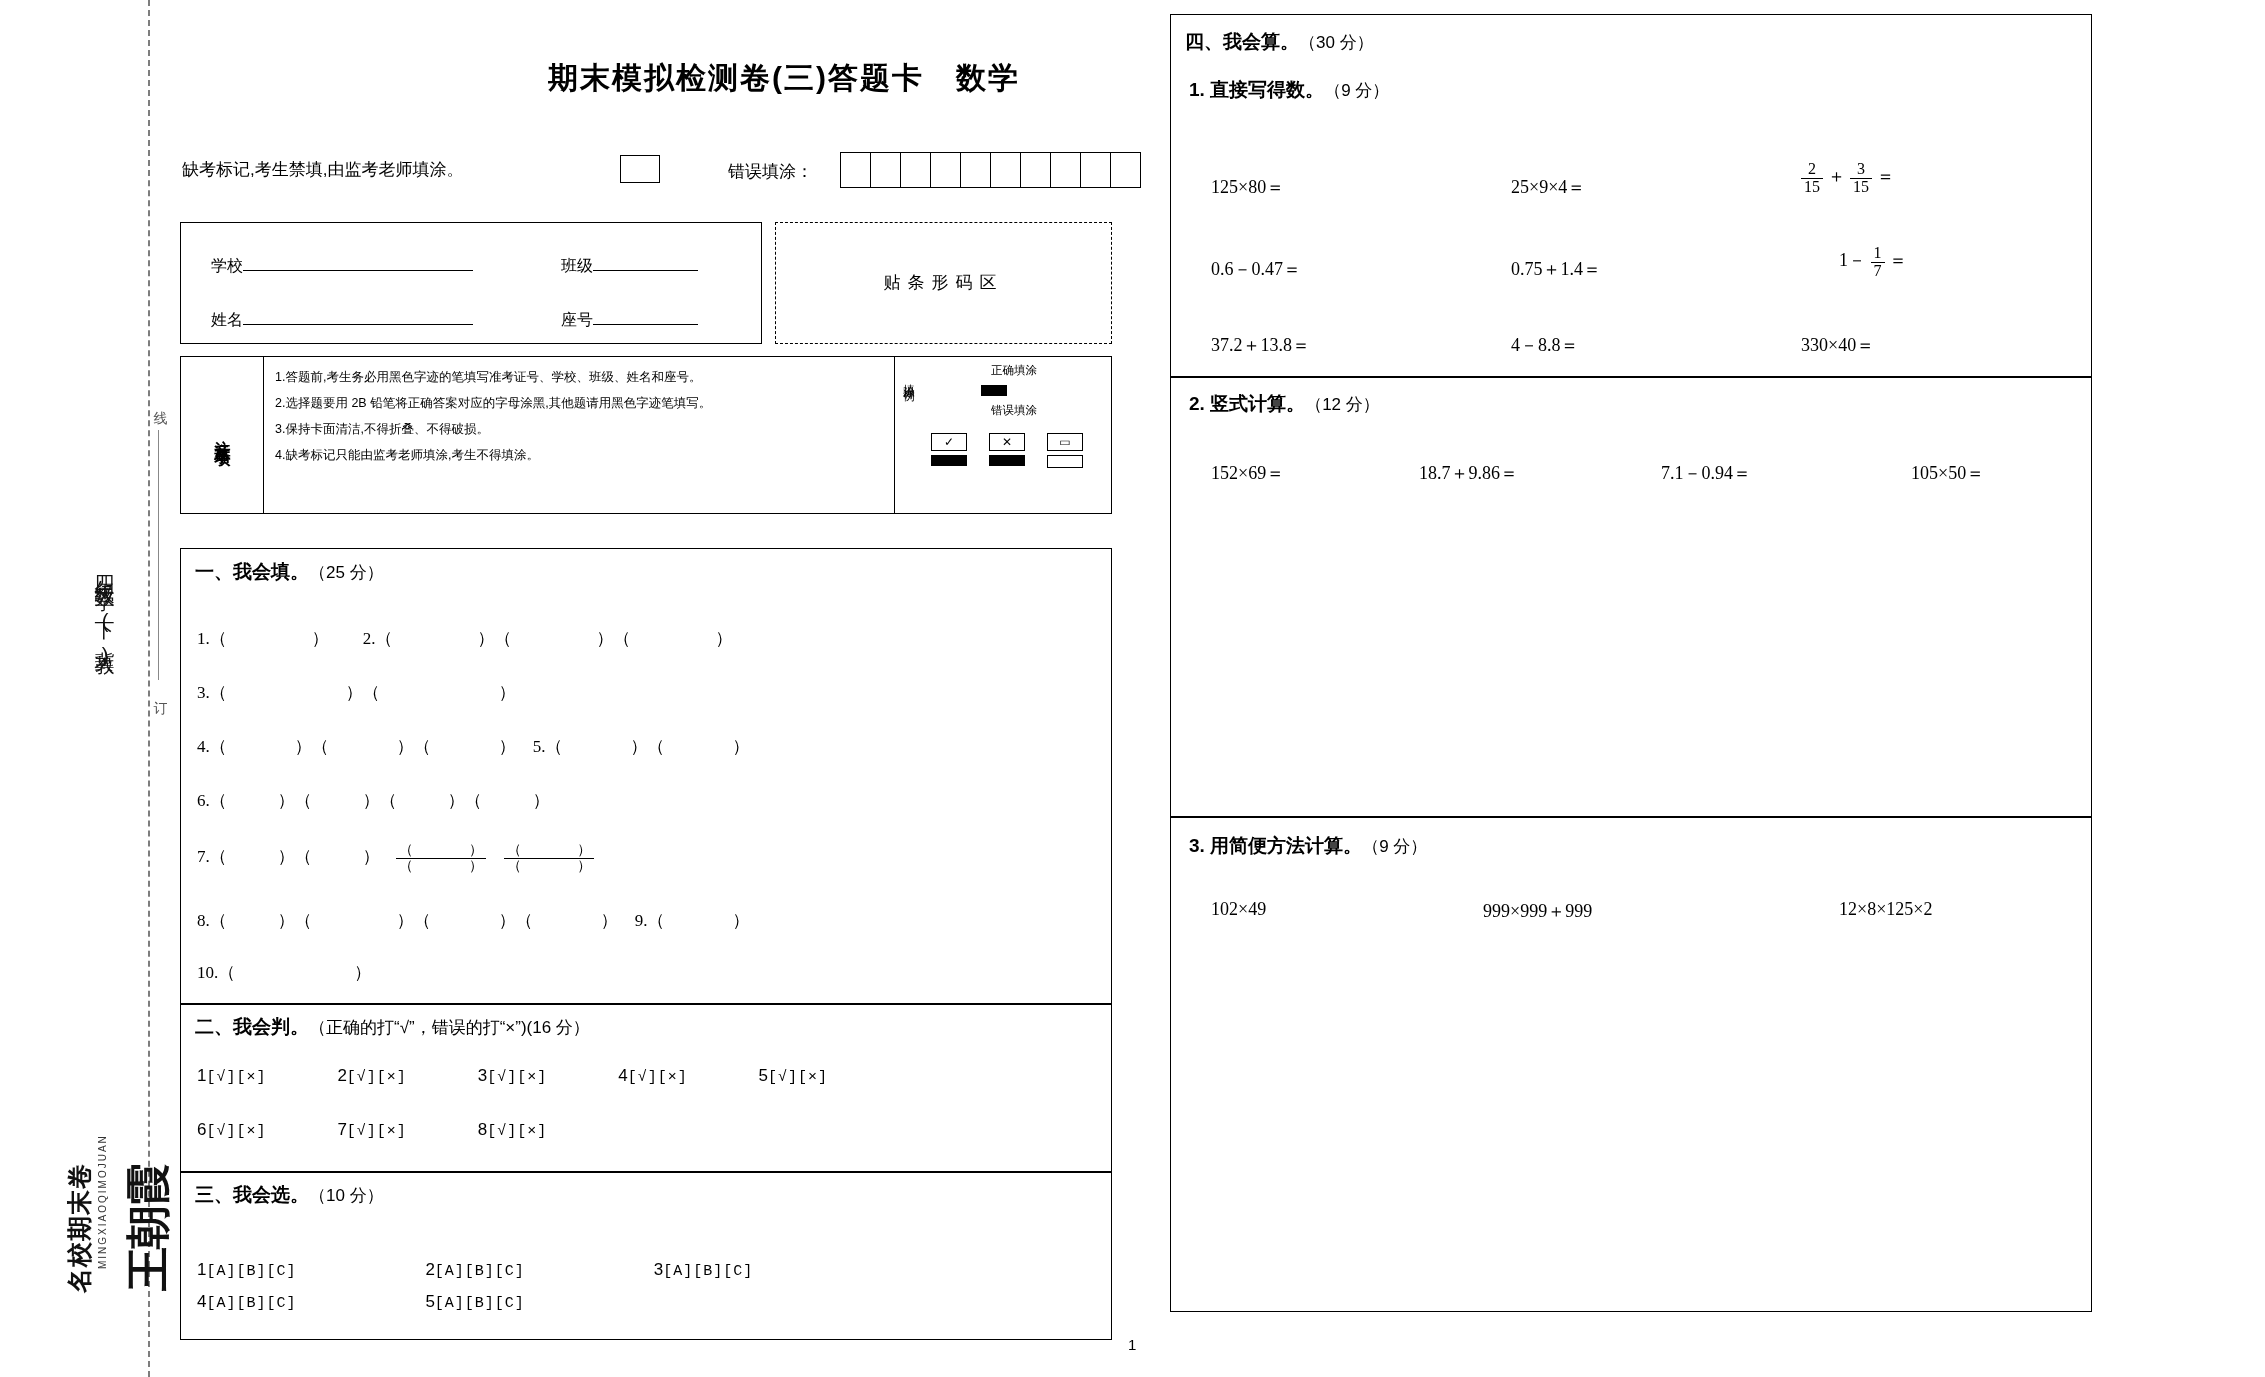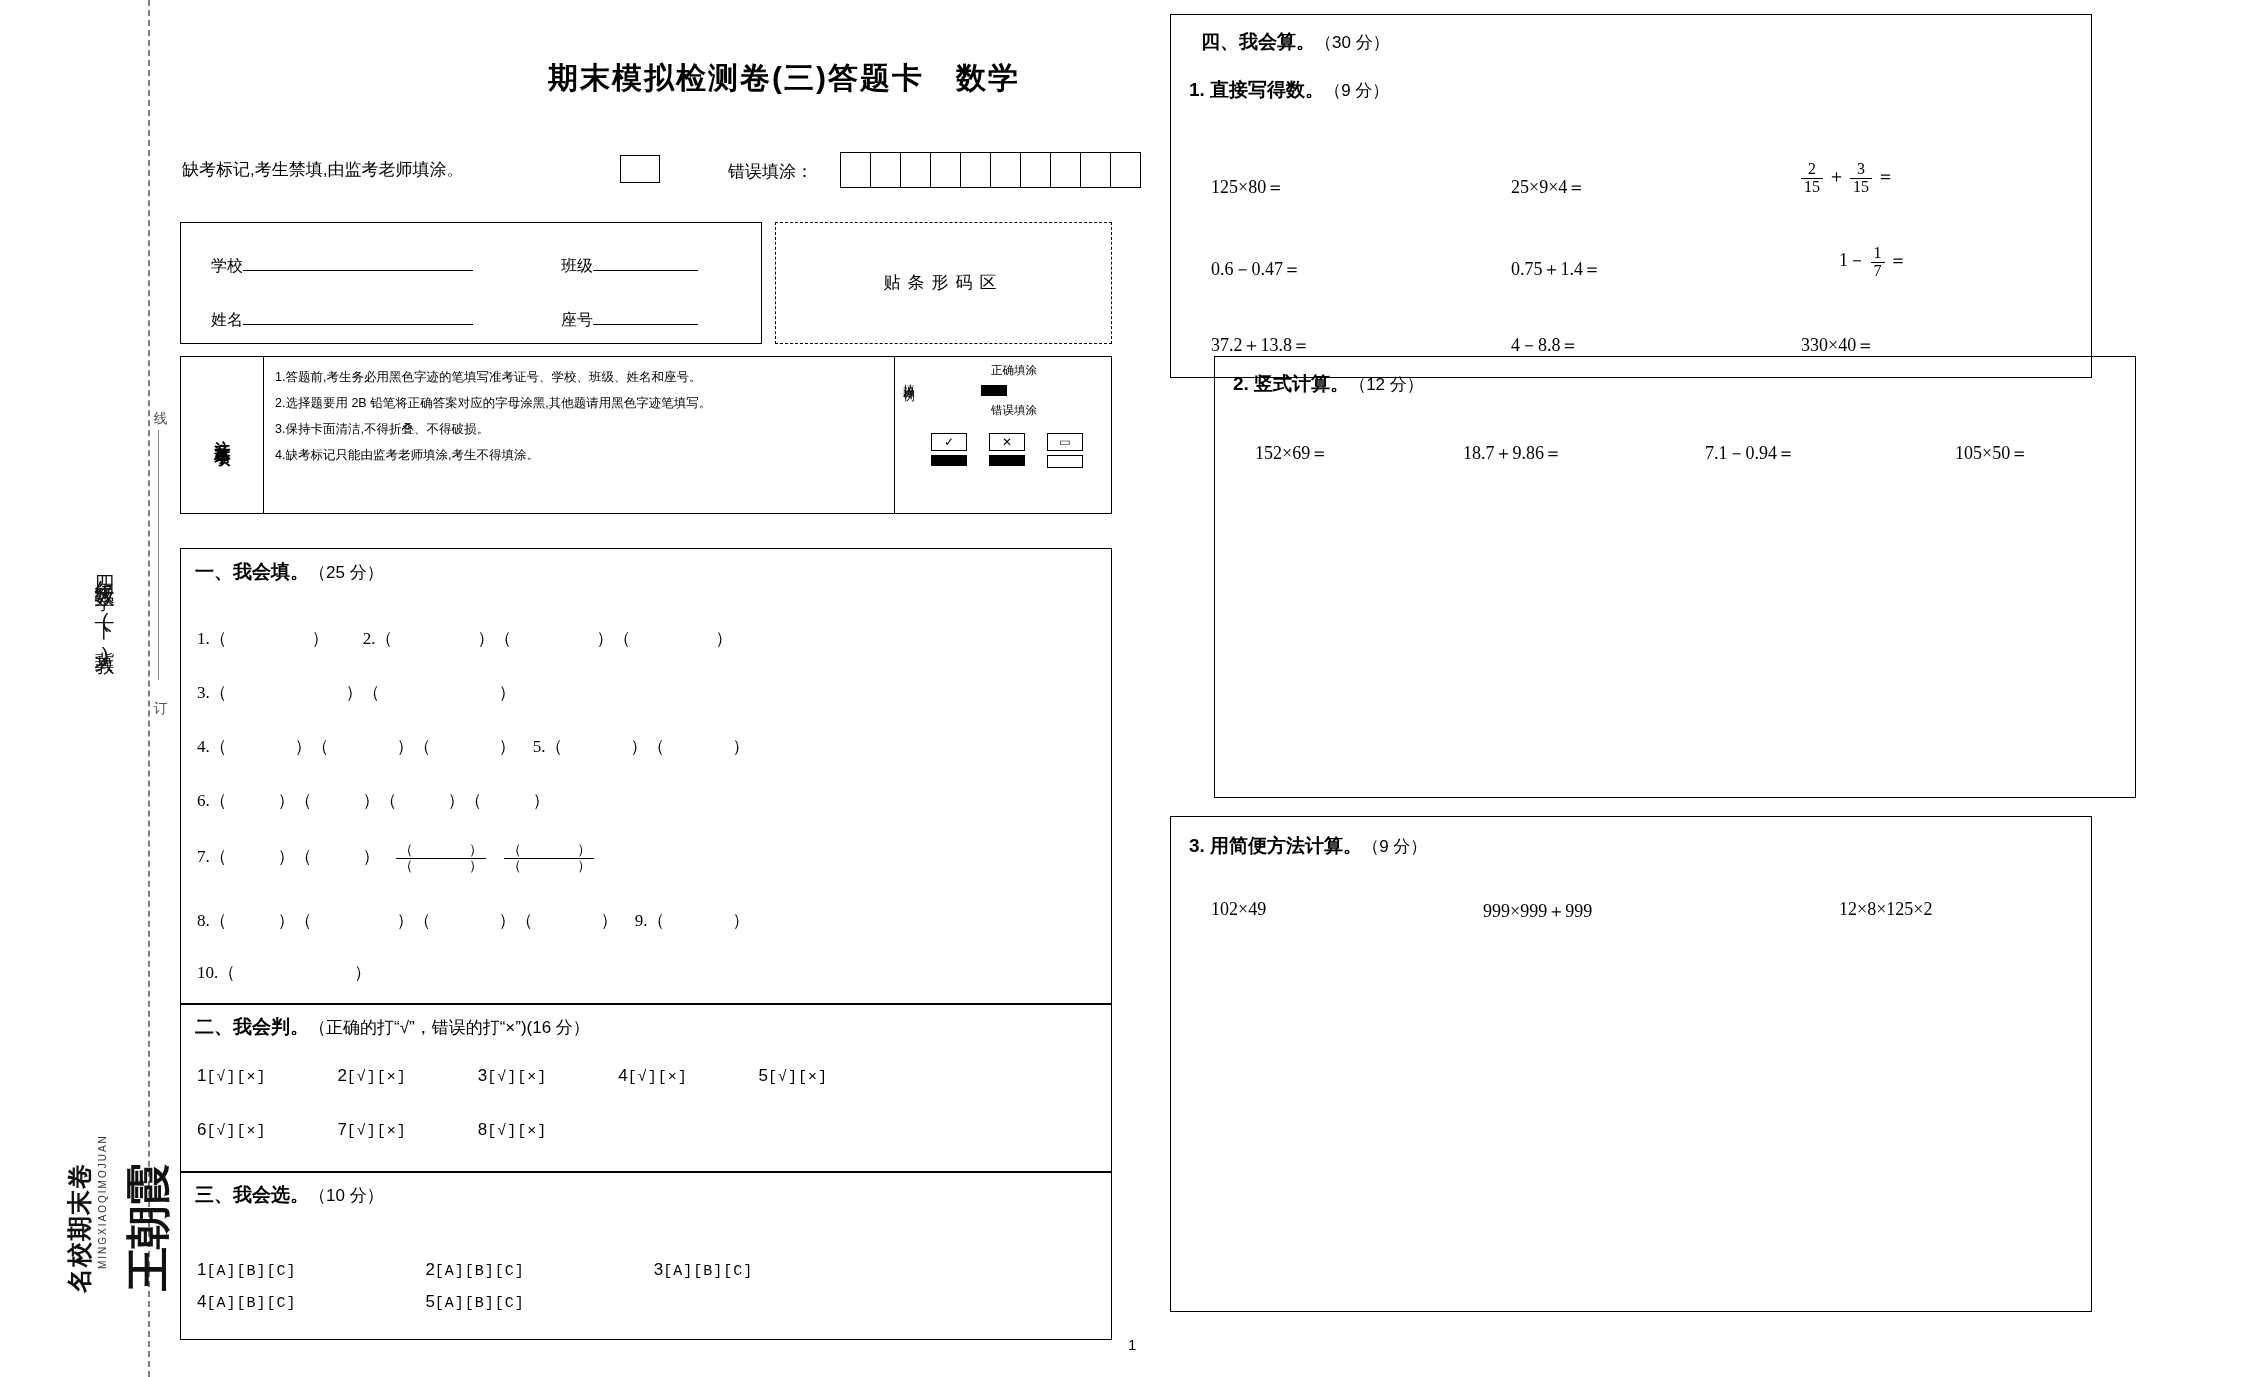--- a/index.html
+++ b/index.html
@@ -307,21 +307,21 @@
       <span class="qno">3</span><span class="opt">[A][B][C]</span>
     </div>
     <div class="judge-row" style="left:16px;top:120px;">
       <span class="qno">4</span><span class="opt">[A][B][C]</span>
       <span style="display:inline-block;width:120px;"></span>
       <span class="qno">5</span><span class="opt">[A][B][C]</span>
     </div>
   </div>
 
   <div class="rbox" style="left:1170px;top:14px;width:920px;height:362px;">
-    <div class="sec-title" style="top:14px;margin-left:16px;">
+    <div class="sec-title" style="top:14px;">
       <span>四、我会算。</span><span class="pts">（30 分）</span>
     </div>
     <div class="sec-title" style="top:62px;left:18px;">
       <span>1. 直接写得数。</span><span class="pts">（9 分）</span>
     </div>
 
     <div class="calc-item" style="left:40px;top:160px;">125×80＝</div>
     <div class="calc-item" style="left:340px;top:160px;">25×9×4＝</div>
     <div class="calc-item" style="left:630px;top:146px;">
       <span class="frac" style="font-size:16px;">
@@ -345,21 +345,21 @@
         <span class="den">7</span>
       </span>
       <span>＝</span>
     </div>
 
     <div class="calc-item" style="left:40px;top:318px;">37.2＋13.8＝</div>
     <div class="calc-item" style="left:340px;top:318px;">4－8.8＝</div>
     <div class="calc-item" style="left:630px;top:318px;">330×40＝</div>
   </div>
 
-  <div class="rbox" style="left:1170px;top:356px;width:920px;height:440px;margin-left:44px;">
+  <div class="rbox" style="left:1170px;top:376px;width:920px;height:440px;">
     <div class="sec-title" style="top:14px;left:18px;">
       <span>2. 竖式计算。</span><span class="pts">（12 分）</span>
     </div>
     <div class="calc-item" style="left:40px;top:84px;">152×69＝</div>
     <div class="calc-item" style="left:248px;top:84px;">18.7＋9.86＝</div>
     <div class="calc-item" style="left:490px;top:84px;">7.1－0.94＝</div>
     <div class="calc-item" style="left:740px;top:84px;">105×50＝</div>
   </div>
 
   <div class="rbox" style="left:1170px;top:816px;width:920px;height:494px;">

